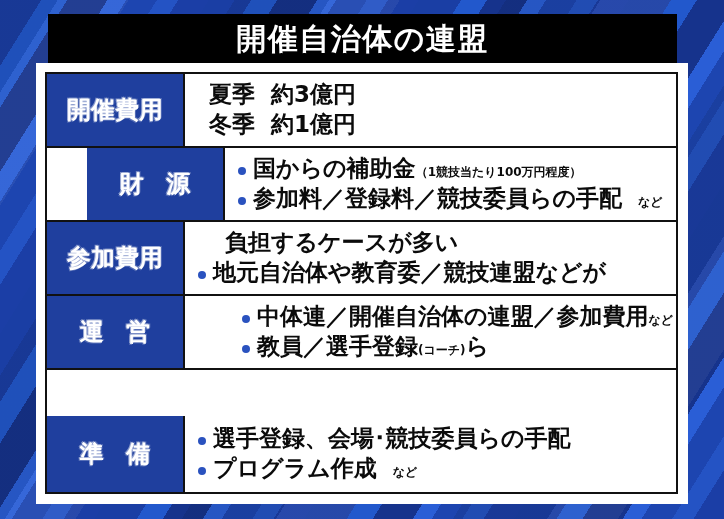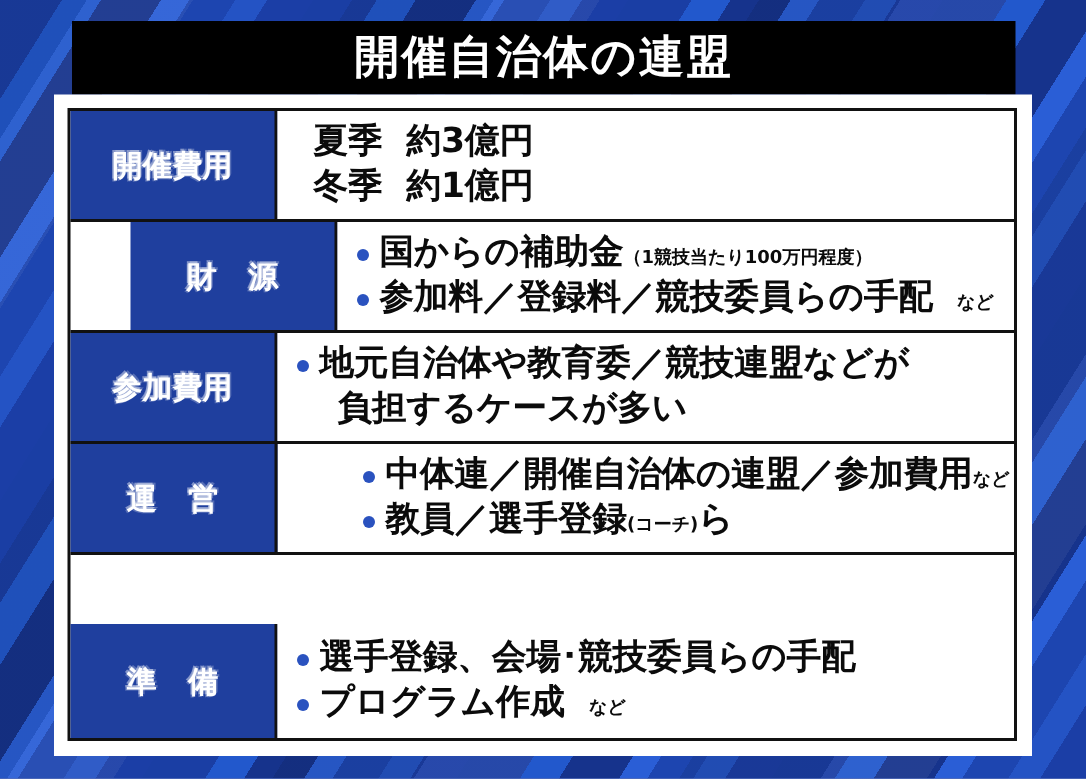--- a/index.html
+++ b/index.html
@@ -126,21 +126,21 @@
     flex: 0 0 138px;
     background: #1f3f9e;
     border-right: 2px solid #111111;
     display: flex;
     align-items: center;
     justify-content: center;
     box-sizing: border-box;
   }
   .label-text {
     color: #ffffff;
-    font-size: 20px;
+    font-size: 24px;
     font-weight: bold;
     line-height: 1;
     white-space: nowrap;
     text-shadow:
       -1px -1px 0 rgba(255,255,255,0.45),
        1px -1px 0 rgba(255,255,255,0.25),
       -1px  1px 0 rgba(255,255,255,0.25);
   }
   .label-text.spaced {
     letter-spacing: 7px;
@@ -256,28 +256,28 @@
             <span class="sub-sm">など</span>
           </div>
         </div>
       </div>
 
       <div class="row r3">
         <div class="label-cell">
           <span class="label-text">参加費用</span>
         </div>
         <div class="content-cell">
-          <div class="line">
-            <span class="bullet">
-                <i></i>
-              </span>
-            <span class="txt">地元自治体や教育委／競技連盟などが</span>
-          </div>
           <div class="line wrap-line">
             <span class="txt">負担するケースが多い</span>
+          </div>
+          <div class="line">
+            <span class="bullet">
+                <i></i>
+              </span>
+            <span class="txt">地元自治体や教育委／競技連盟などが</span>
           </div>
         </div>
       </div>
 
       <div class="row r4">
         <div class="label-cell">
           <span class="label-text spaced">運 営</span>
         </div>
         <div class="content-cell">
           <div class="line">

